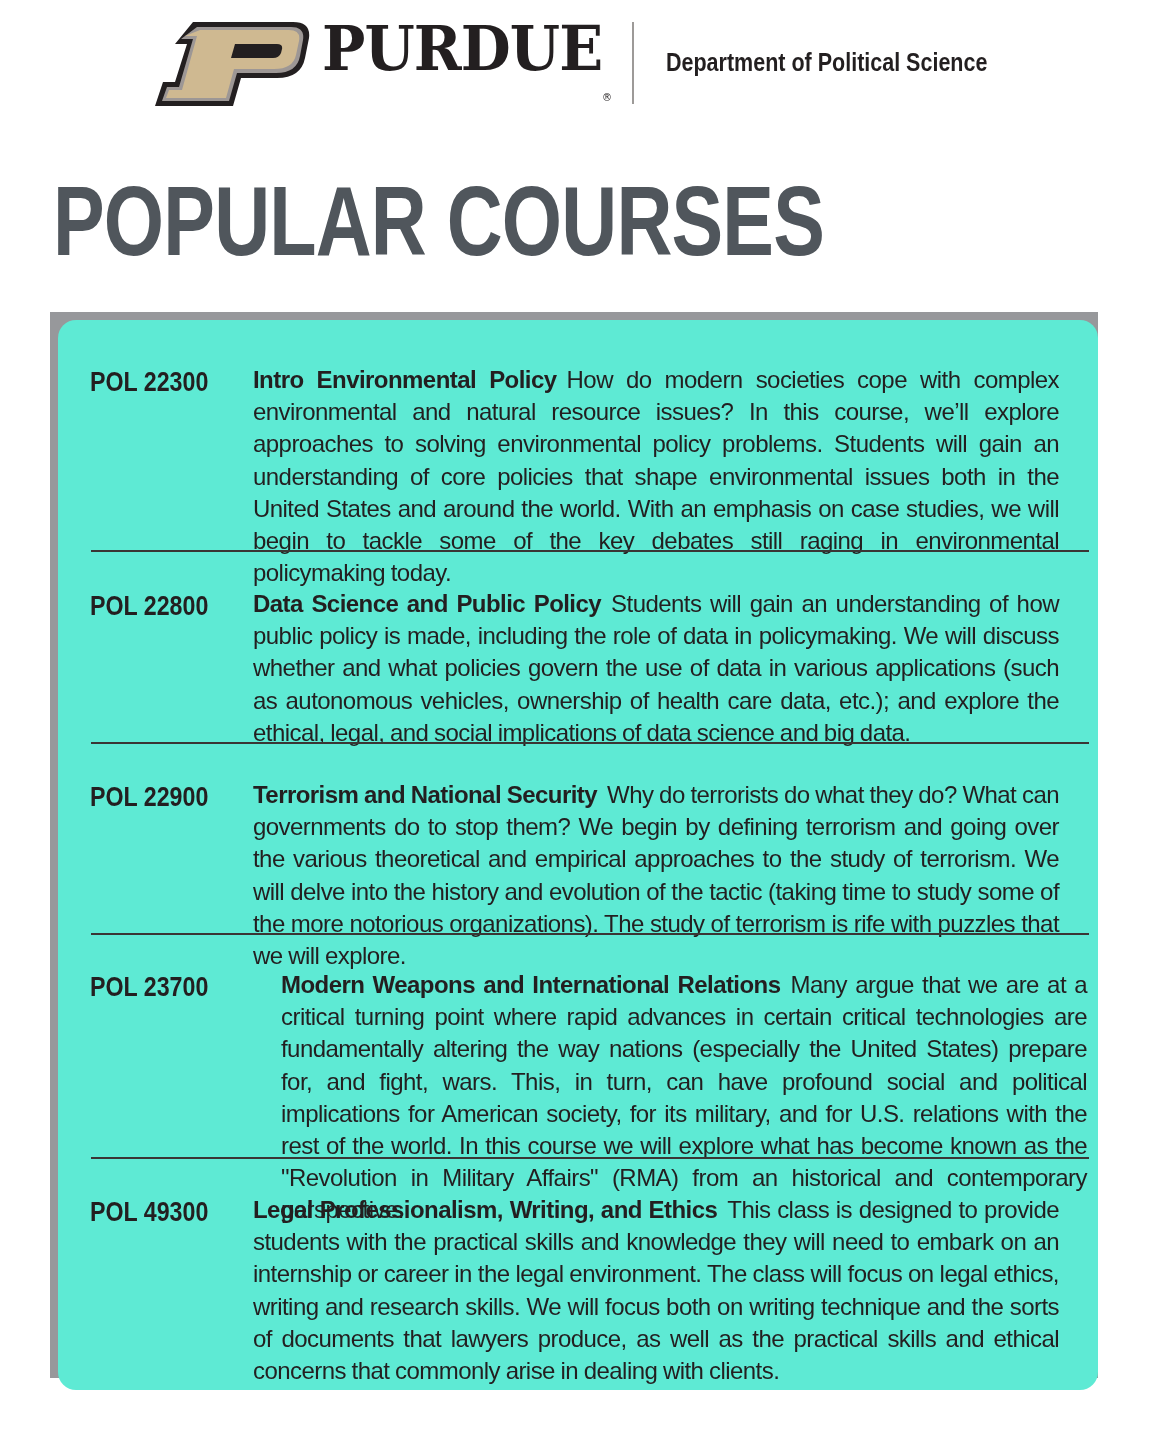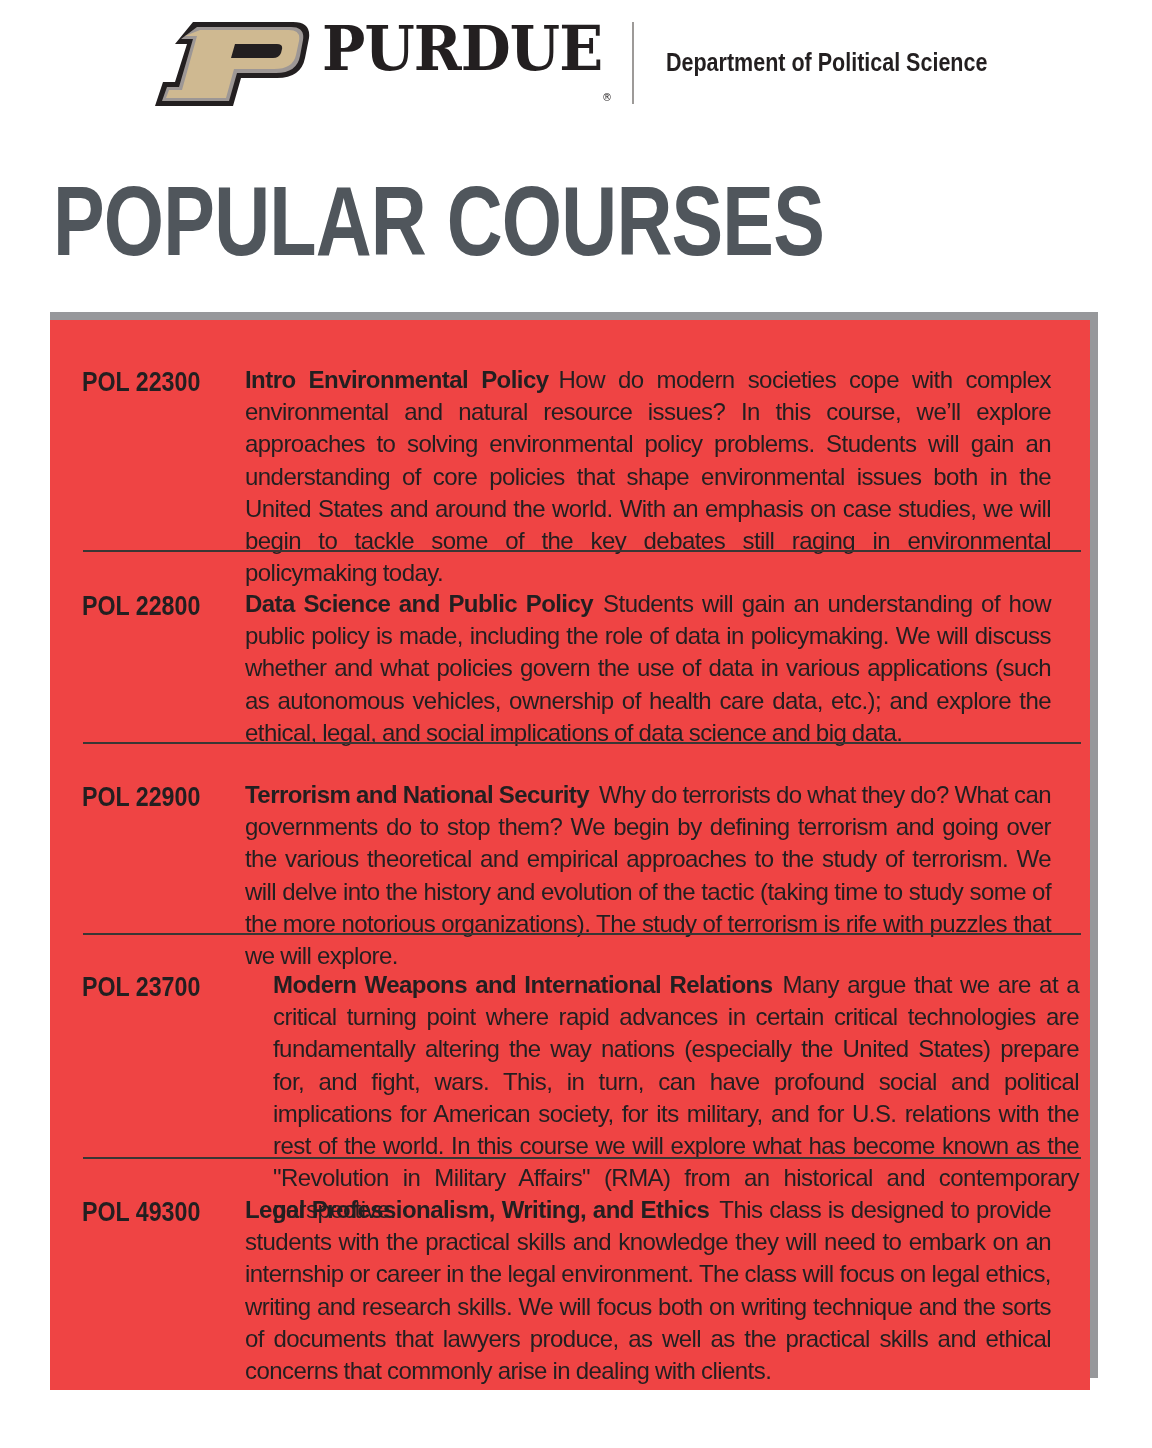--- a/index.html
+++ b/index.html
@@ -98,23 +98,24 @@
 
     
     .card-shadow {
       position: absolute;
       left: 50px; top: 312px;
       width: 1048px; height: 1066px;
       background: #97989b;
     }
     .card {
       position: absolute;
-      left: 50px; top: 320px;
+      left: 58px; top: 320px;
       width: 1040px; height: 1070px;
-      background: #ef4444;
+      background: #5eead4;
+      border-radius: 18px;
     }
 
     .course {
       position: absolute;
       left: 0;
       width: 1040px;
     }
     .course-code {
       position: absolute;
       left: 32px;

